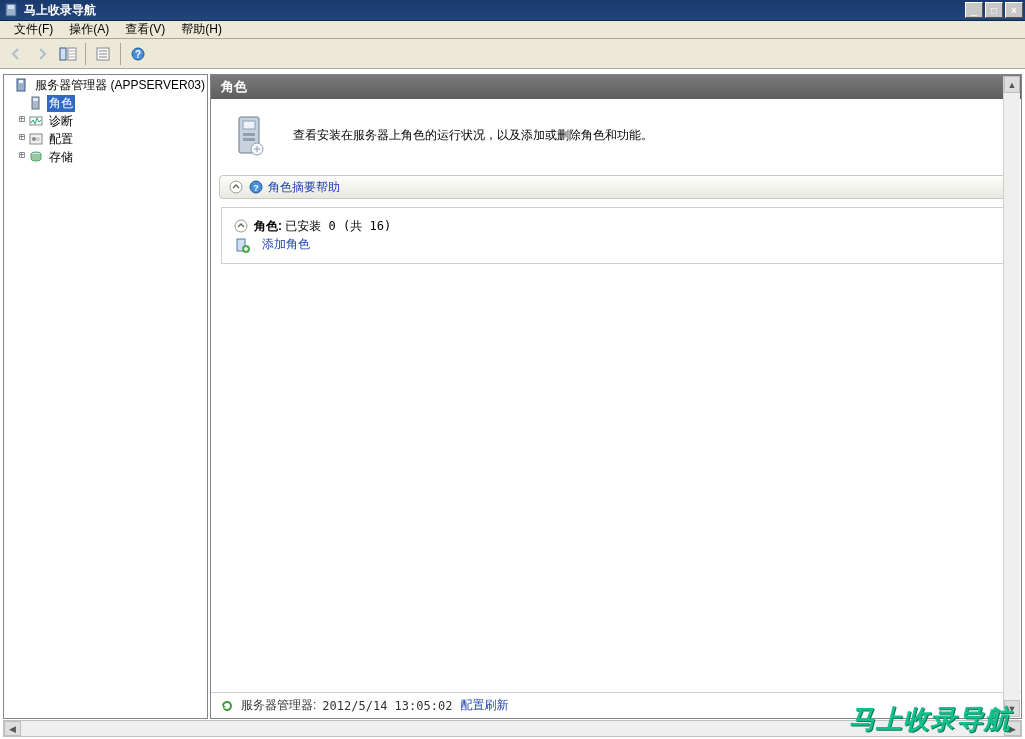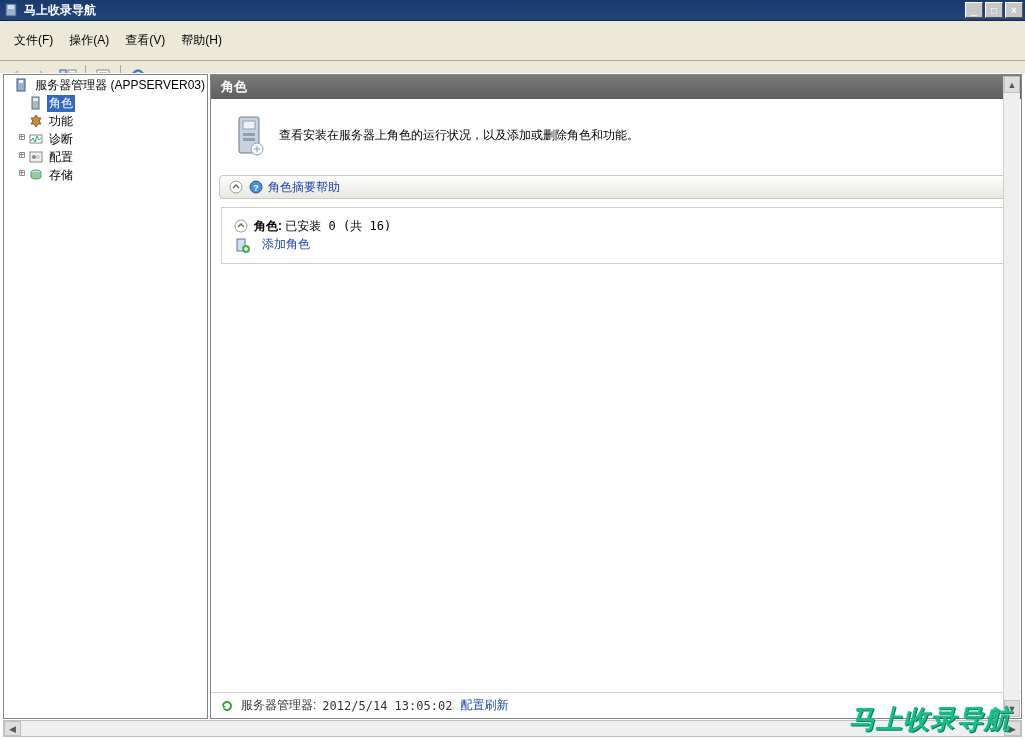--- a/index.html
+++ b/index.html
@@ -26,21 +26,21 @@
   .win-controls { display: flex; height: 100%; }
   .win-btn {
     width: 18px; height: 16px; margin-top:2px; margin-right:2px;
     background: #c8c8c8; border:1px solid #fff; border-right-color:#555; border-bottom-color:#555;
     display:flex; align-items:center; justify-content:center;
     font-size:10px; font-family: Arial;
   }
   .win-btn.close { font-weight:bold; }
   
   .menubar {
-    height: 40px;
+    height: 18px;
     background: #ece9d8;
     border-bottom: 1px solid #aca899;
     display: flex; align-items: center;
     padding-left: 6px;
   }
   .menubar .menu-item { padding: 2px 8px; cursor: default; }
   
   .toolbar {
     height: 30px;
     background: #ece9d8;
@@ -82,21 +82,21 @@
     display:flex; flex-direction:column;
     overflow:hidden;
   }
   .content-header {
     height: 24px; line-height:24px;
     background: linear-gradient(#7a7a7b, #5e5e60);
     color:#fff; font-weight:bold; padding-left:10px;
     font-size:13px;
   }
   .intro {
-    display:flex; align-items:center; padding: 12px 16px 16px 16px; gap:4px;
+    display:flex; align-items:center; padding: 12px 16px 16px 16px; gap:18px;
   }
   .server-big-icon { width:48px; height:48px; flex:none; }
   .section-bar {
     margin: 0 8px;
     height:24px;
     border:1px solid #c9c9c3;
     border-radius:4px;
     background: linear-gradient(#fdfdfc, #e9e8e0);
     display:flex; align-items:center;
     padding: 0 8px;
@@ -243,29 +243,20 @@
       </div>
       <div class="tree-row indent1 selected">
         <span class="exp"></span>
         <span class="ticon">
           <svg width="16" height="16" viewBox="0 0 16 16">
               <rect x="4" y="2" width="7" height="12" fill="#aeb9c8" stroke="#5e6e82"></rect>
               <rect x="5" y="3" width="5" height="3" fill="#e5edf6"></rect>
             </svg>
         </span>
         <span class="tlabel">角色</span>
-      </div>
-      <div class="tree-row indent1">
-        <span class="exp"></span>
-        <span class="ticon">
-          <svg width="16" height="16" viewBox="0 0 16 16">
-              <polygon points="8,2 10,5 13,5 11,8 13,11 10,11 8,14 6,11 3,11 5,8 3,5 6,5" fill="#c98b3f" stroke="#8a5a20"></polygon>
-            </svg>
-        </span>
-        <span class="tlabel">功能</span>
       </div>
       <div class="tree-row indent1">
         <span class="exp">⊞</span>
         <span class="ticon">
           <svg width="16" height="16" viewBox="0 0 16 16">
               <rect x="2" y="4" width="12" height="8" fill="#fff" stroke="#888"></rect>
               <polyline points="3,10 5,7 7,11 9,5 11,9 13,7" fill="none" stroke="#2a7"></polyline>
             </svg>
         </span>
         <span class="tlabel">诊断</span>

